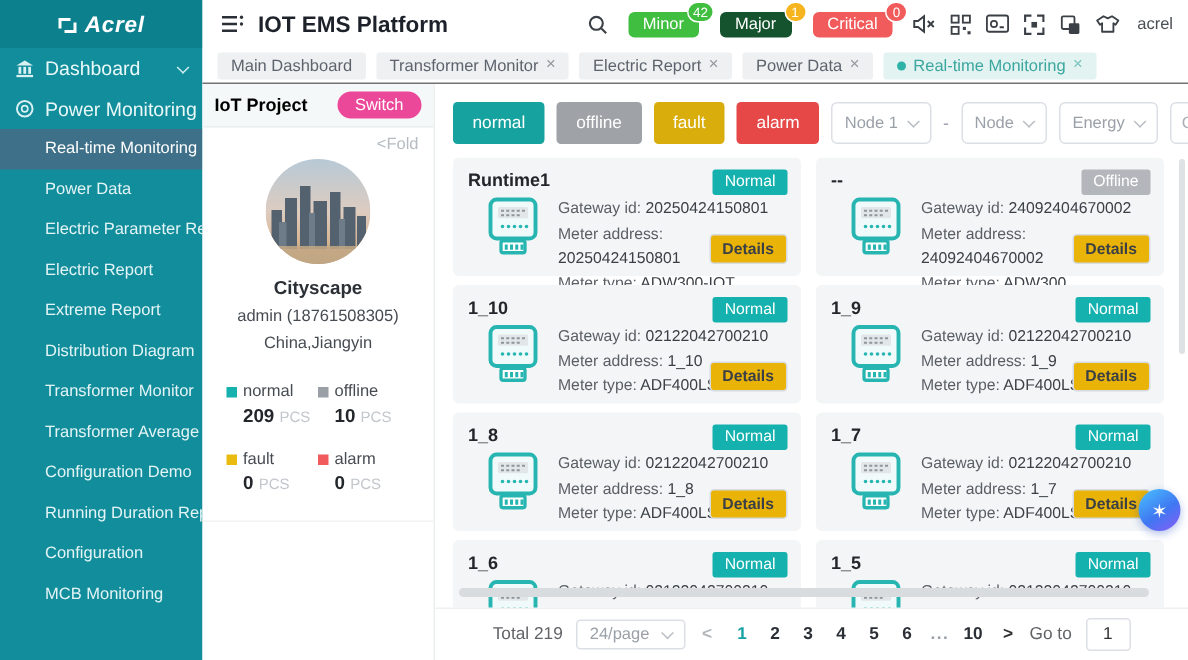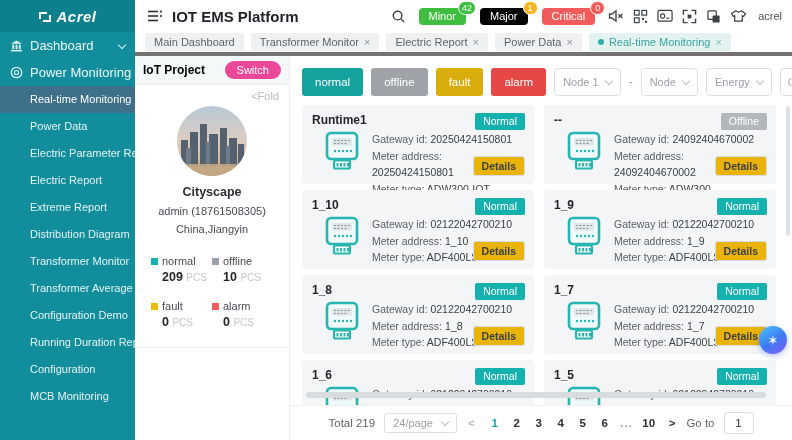--- a/index.html
+++ b/index.html
@@ -23,21 +23,21 @@
   .right { flex:1; min-width:0; display:flex; flex-direction:column; }
   .topbar { height:32px; background:#fff; display:flex; align-items:center; gap:9px; padding:0 10px 0 12px; flex-shrink:0; }
   .fold-toggle { cursor:pointer; display:flex; align-items:center; }
   .app-title { font-size:15px; font-weight:bold; color:#1d2129; margin-right:auto; }
   .tb-icon { display:flex; align-items:center; cursor:pointer; }
   .badges { display:flex; gap:14px; margin:0 4px; }
   .abadge { position:relative; border-radius:4px; color:#fff; font-size:11px; padding:2px 10px 3px; cursor:pointer; }
   .abadge .cnt { position:absolute; top:-7px; right:-10px; min-width:15px; height:14px; line-height:12px; text-align:center; border:1px solid #fff; border-radius:8px; font-size:9px; padding:0 3px; color:#fff; }
   .username { font-size:11px; color:#4a4f55; margin-left:2px; }
 
-  .tabbar { height:24px; background:#fff; border-bottom:4px solid #737373; display:flex; align-items:center; gap:7px; padding:0 10px; flex-shrink:0; }
+  .tabbar { height:24px; background:#fff; border-bottom:1px solid #737373; display:flex; align-items:center; gap:7px; padding:0 10px; flex-shrink:0; }
   .tab { background:#eef0f1; color:#5d646e; font-size:11px; padding:3px 9px; border-radius:2px; display:flex; align-items:center; gap:5px; cursor:pointer; white-space:nowrap; }
   .tab.active { background:#e2f3f1; color:#3ba79f; }
   .tab .dot { width:6px; height:6px; border-radius:50%; background:#2fb3a8; }
   .tab-close { font-size:11px; opacity:.65; line-height:1; }
 
   .content { flex:1; min-height:0; display:flex; }
 
   
   .project-panel { width:155px; flex-shrink:0; border-right:1px solid #eceff0; background:#fff; display:flex; flex-direction:column; overflow:hidden; }
   .pp-header { height:29px; flex-shrink:0; background:#f5f8f8; border-bottom:1px solid #eceff0; display:flex; align-items:center; justify-content:space-between; padding:0 8px; }
@@ -167,21 +167,21 @@
 
       <span class="tb-icon">
         <svg width="15" height="15" viewBox="0 0 16 16">
             <circle cx="7" cy="7" r="4.6" fill="none" stroke="#3b4046" stroke-width="1.5"></circle>
             <line x1="10.6" y1="10.6" x2="14" y2="14" stroke="#3b4046" stroke-width="1.5"></line>
           </svg>
       </span>
 
       <span class="badges" id="badges">
           <span class="abadge" style="background: rgb(63, 190, 63);"><span>Minor</span><span class="cnt" style="background: rgb(63, 190, 63);">42</span></span>
-          <span class="abadge" style="background: #000000;"><span>Major</span><span class="cnt" style="background: rgb(246, 181, 30);">1</span></span>
+          <span class="abadge" style="background: #14532d;"><span>Major</span><span class="cnt" style="background: rgb(246, 181, 30);">1</span></span>
           <span class="abadge" style="background: rgb(242, 91, 91);"><span>Critical</span><span class="cnt" style="background: rgb(242, 91, 91);">0</span></span>
         </span>
 
       <span class="tb-icon">
         <svg width="16" height="14" viewBox="0 0 16 14">
             <path d="M1.5 5 h2.5 L8 1.8 v10.4 L4 9 H1.5 Z" fill="none" stroke="#3b4046" stroke-width="1.3"></path>
             <line x1="10.5" y1="5" x2="14.5" y2="9" stroke="#3b4046" stroke-width="1.3"></line>
             <line x1="14.5" y1="5" x2="10.5" y2="9" stroke="#3b4046" stroke-width="1.3"></line>
           </svg>
       </span>

